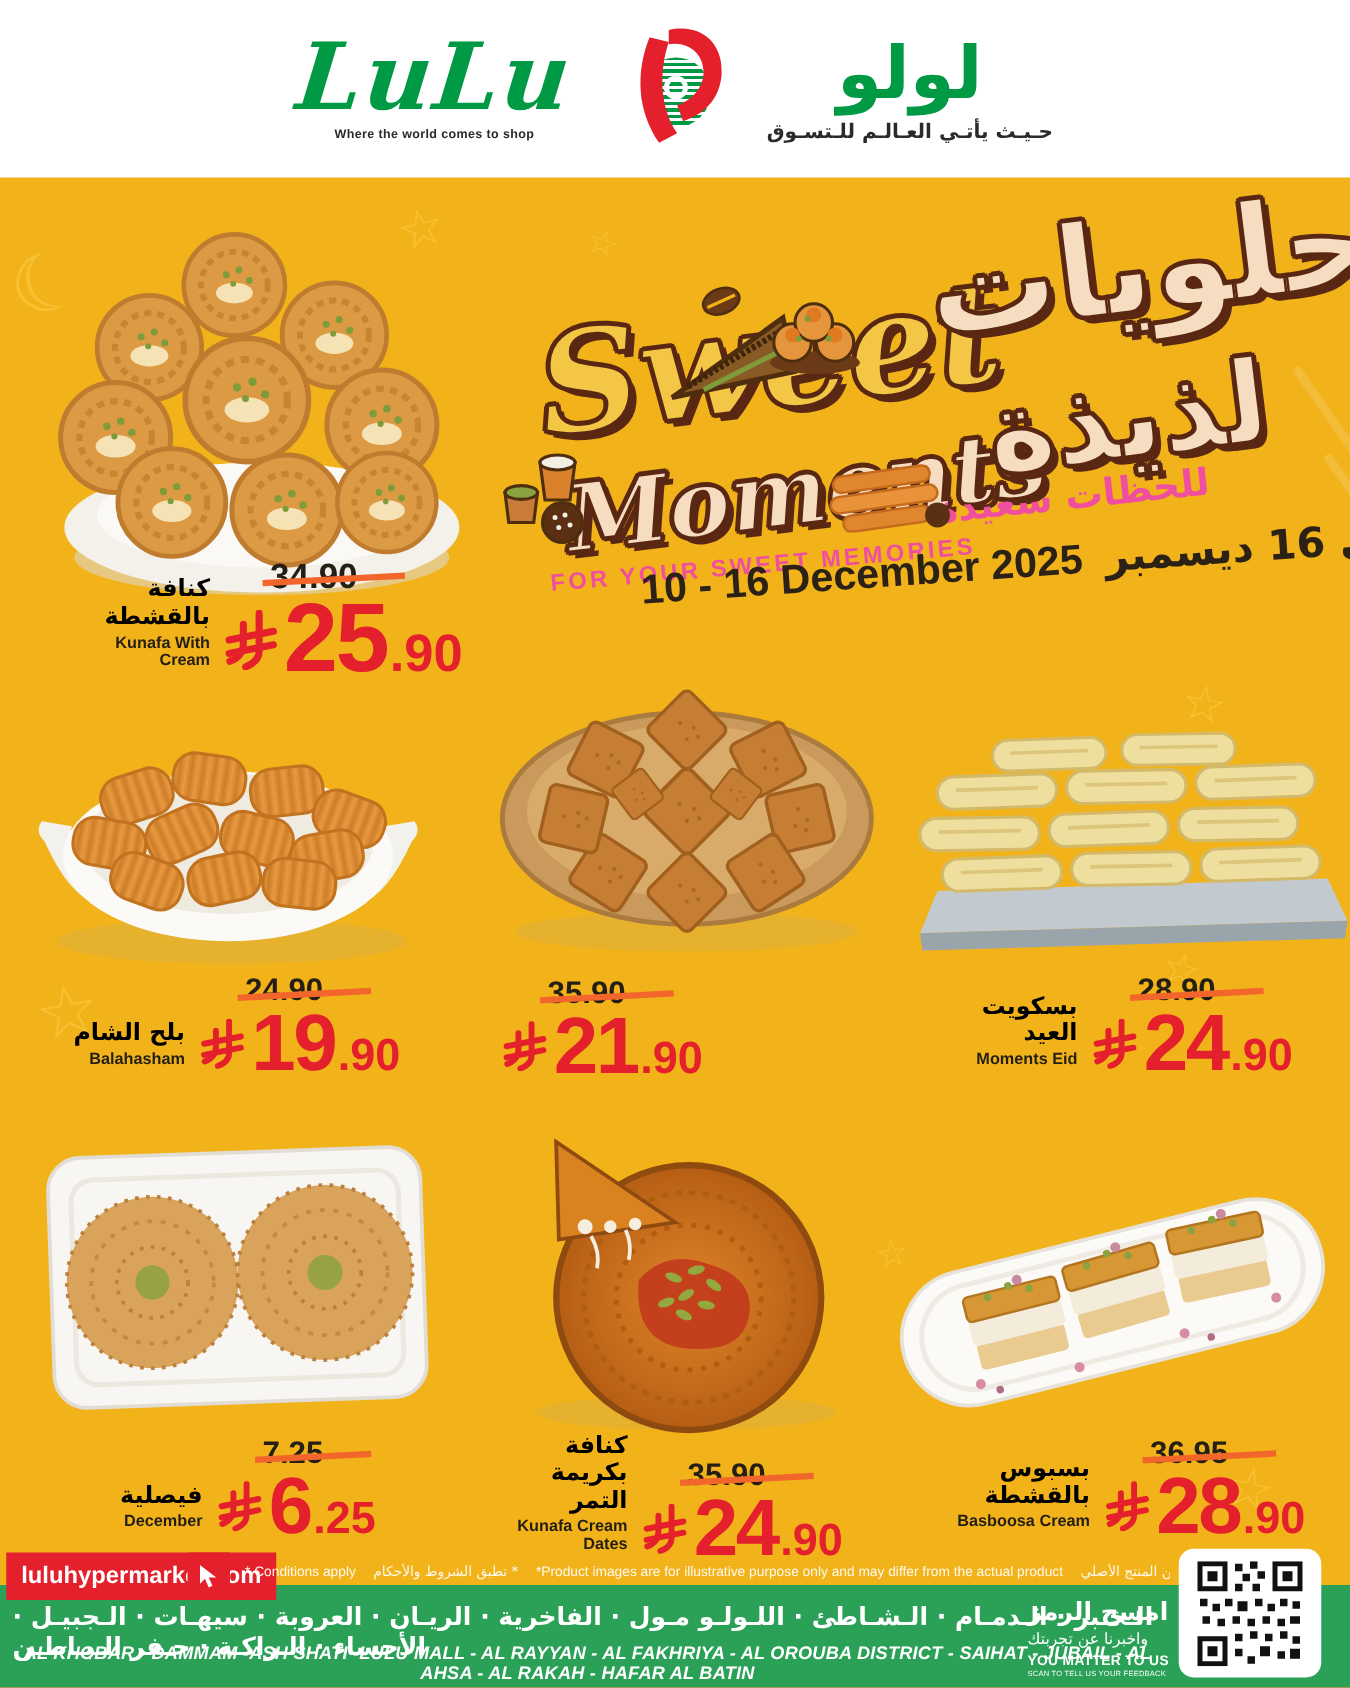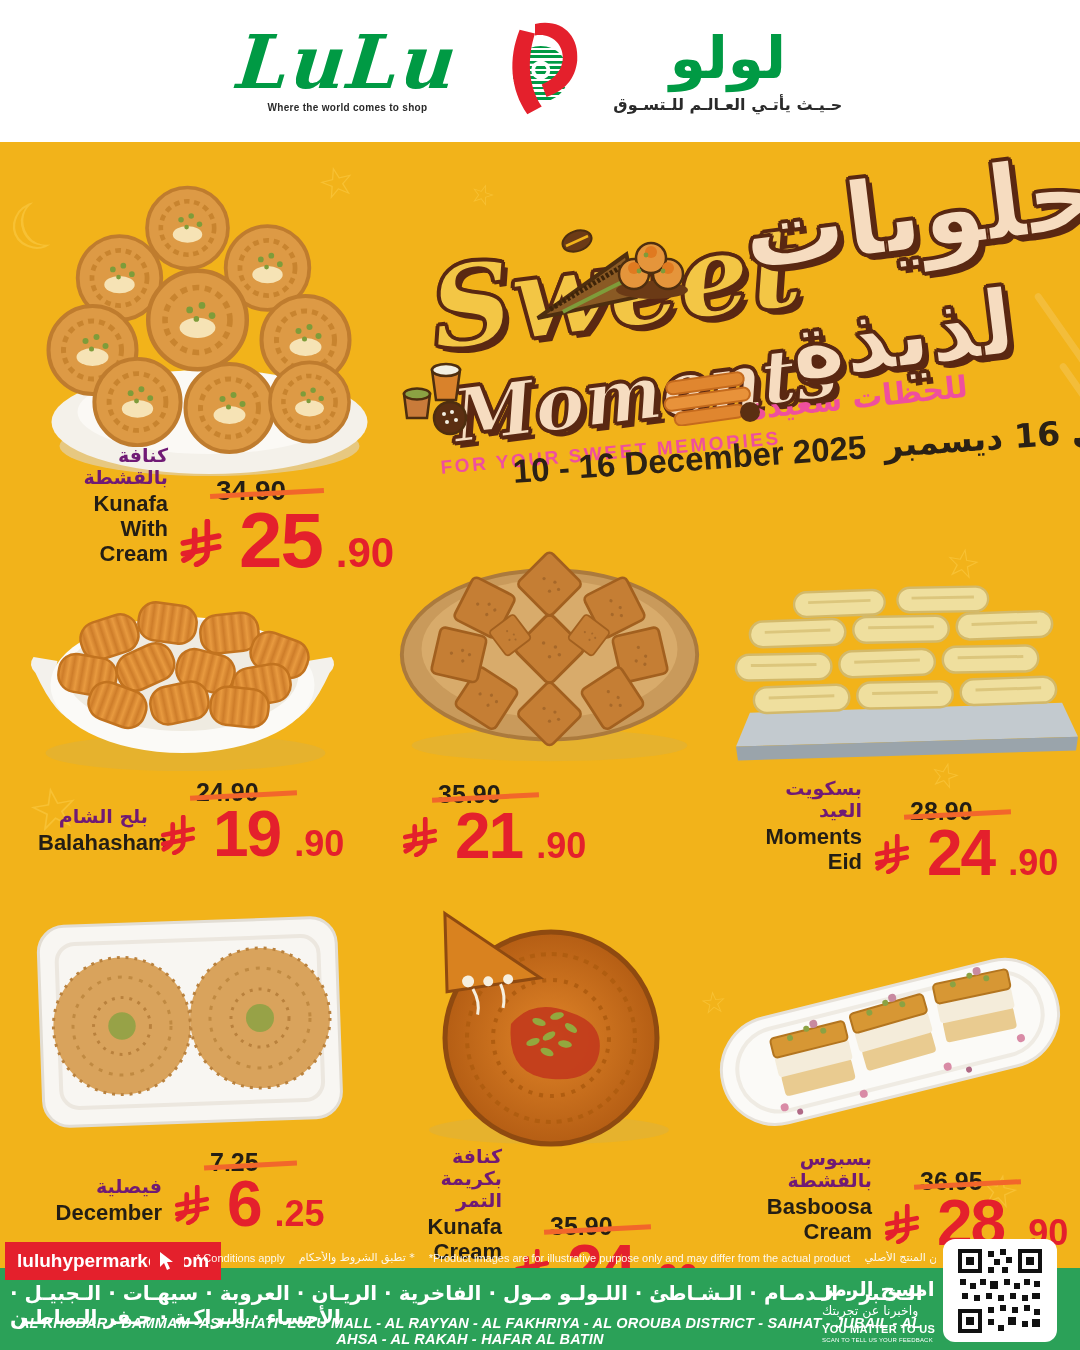--- a/index.html
+++ b/index.html
@@ -38,28 +38,28 @@
             font-size:33px;font-weight:800;color:#2B2115;white-space:nowrap;}
   .date-ar{font-family:"DejaVu Sans",sans-serif;direction:rtl;}
 
   
   .doodle{position:absolute;color:#FFD558;opacity:.42;pointer-events:none;}
   .streak{position:absolute;width:170px;height:7px;background:#fff;opacity:.14;border-radius:4px;}
 
   
   .info{position:absolute;display:flex;align-items:flex-end;gap:12px;}
   .labels{width:110px;text-align:right;padding-bottom:5px;}
-  .labels .ar{font-family:"DejaVu Sans",sans-serif;font-weight:bold;font-size:19px;color:#701a75;
+  .labels .ar{font-family:"DejaVu Sans",sans-serif;font-weight:bold;font-size:19px;color:#000000;
               direction:rtl;line-height:1.15;}
-  .labels .en{font-size:22px;font-weight:600;color:#241E15;line-height:1.15;margin-top:2px;}
+  .labels .en{font-size:13px;font-weight:600;color:#241E15;line-height:1.15;margin-top:2px;}
   .price{display:flex;flex-direction:column;align-items:flex-start;}
   .old{position:relative;font-size:25px;font-weight:bold;color:#241E15;margin-left:36px;margin-bottom:2px;}
   .old::after{content:"";position:absolute;left:-6px;right:-38px;top:50%;height:5px;background:#F2662B;
               transform:rotate(-3deg);}
-  .prow{display:flex;align-items:flex-end;gap:12px;}
+  .prow{display:flex;align-items:flex-end;}
   .sar{height:40px;width:36px;margin-right:5px;margin-bottom:5px;}
   .int{font-size:64px;font-weight:800;color:#E4202C;line-height:.8;letter-spacing:-2px;}
   .dec{font-size:36px;font-weight:800;color:#E4202C;line-height:.9;margin-left:2px;}
   .info.lg .old{font-size:28px;}
   .info.lg .int{font-size:78px;}
   .info.lg .dec{font-size:42px;}
   .info.lg .sar{height:48px;width:42px;}
 
   
   .site-box{position:absolute;left:5px;top:1242px;height:38px;background:#E4202C;color:#fff;

